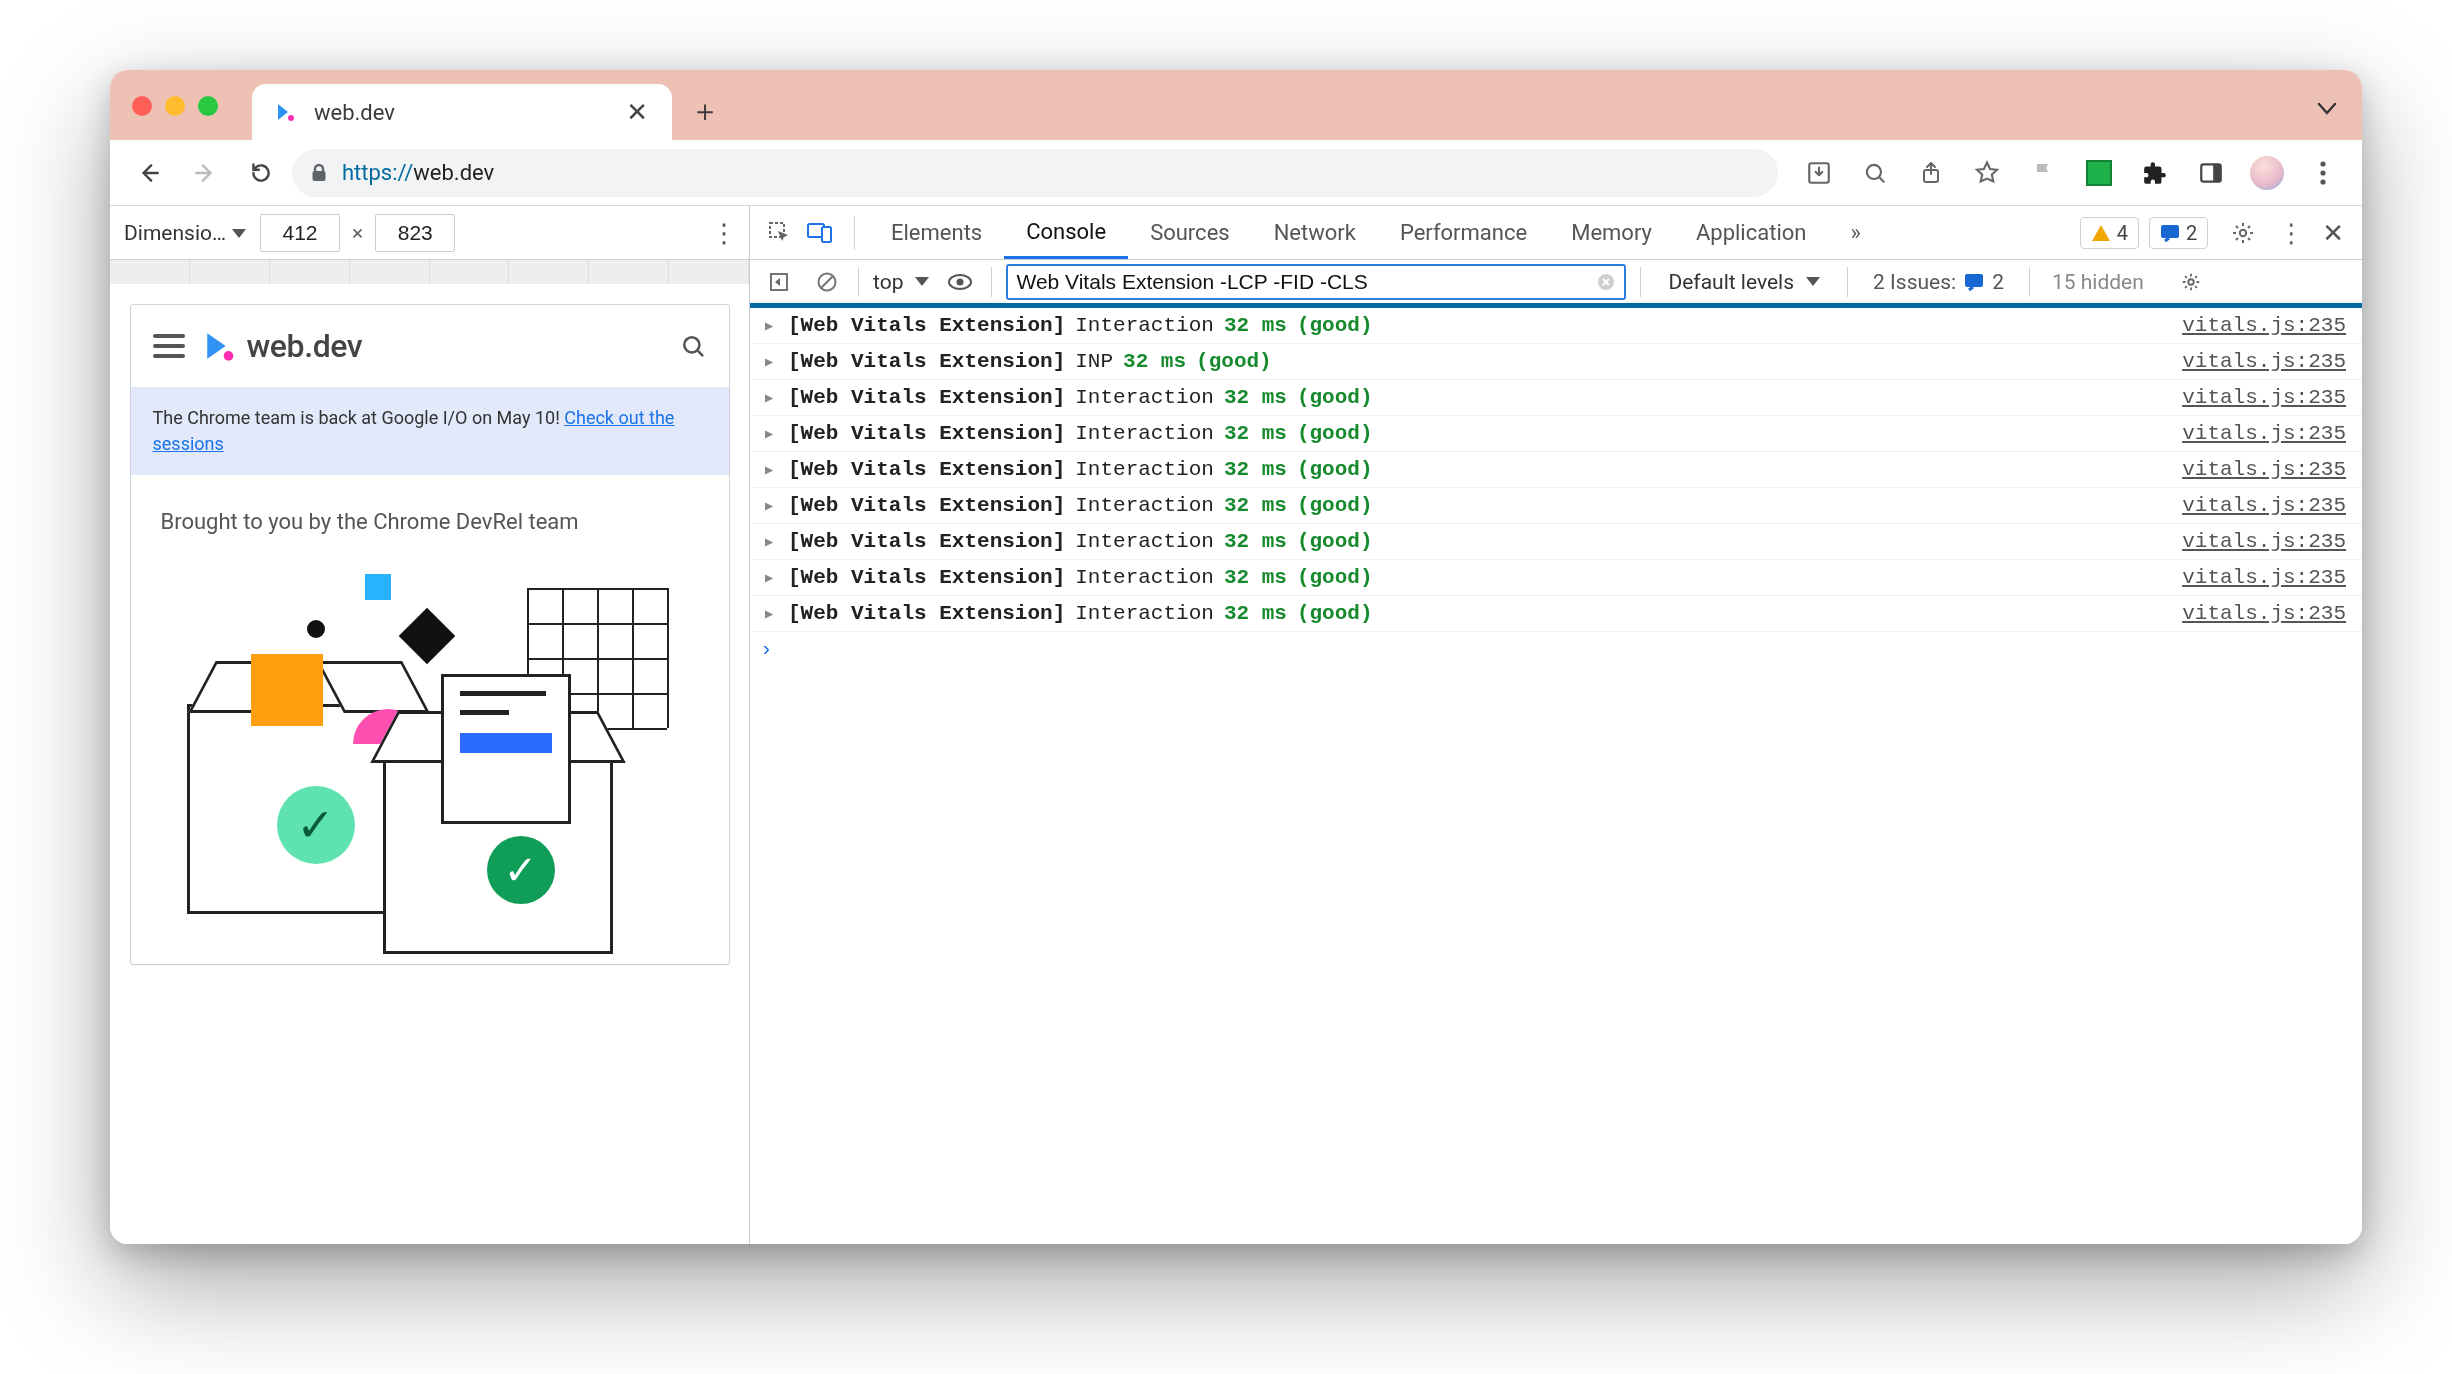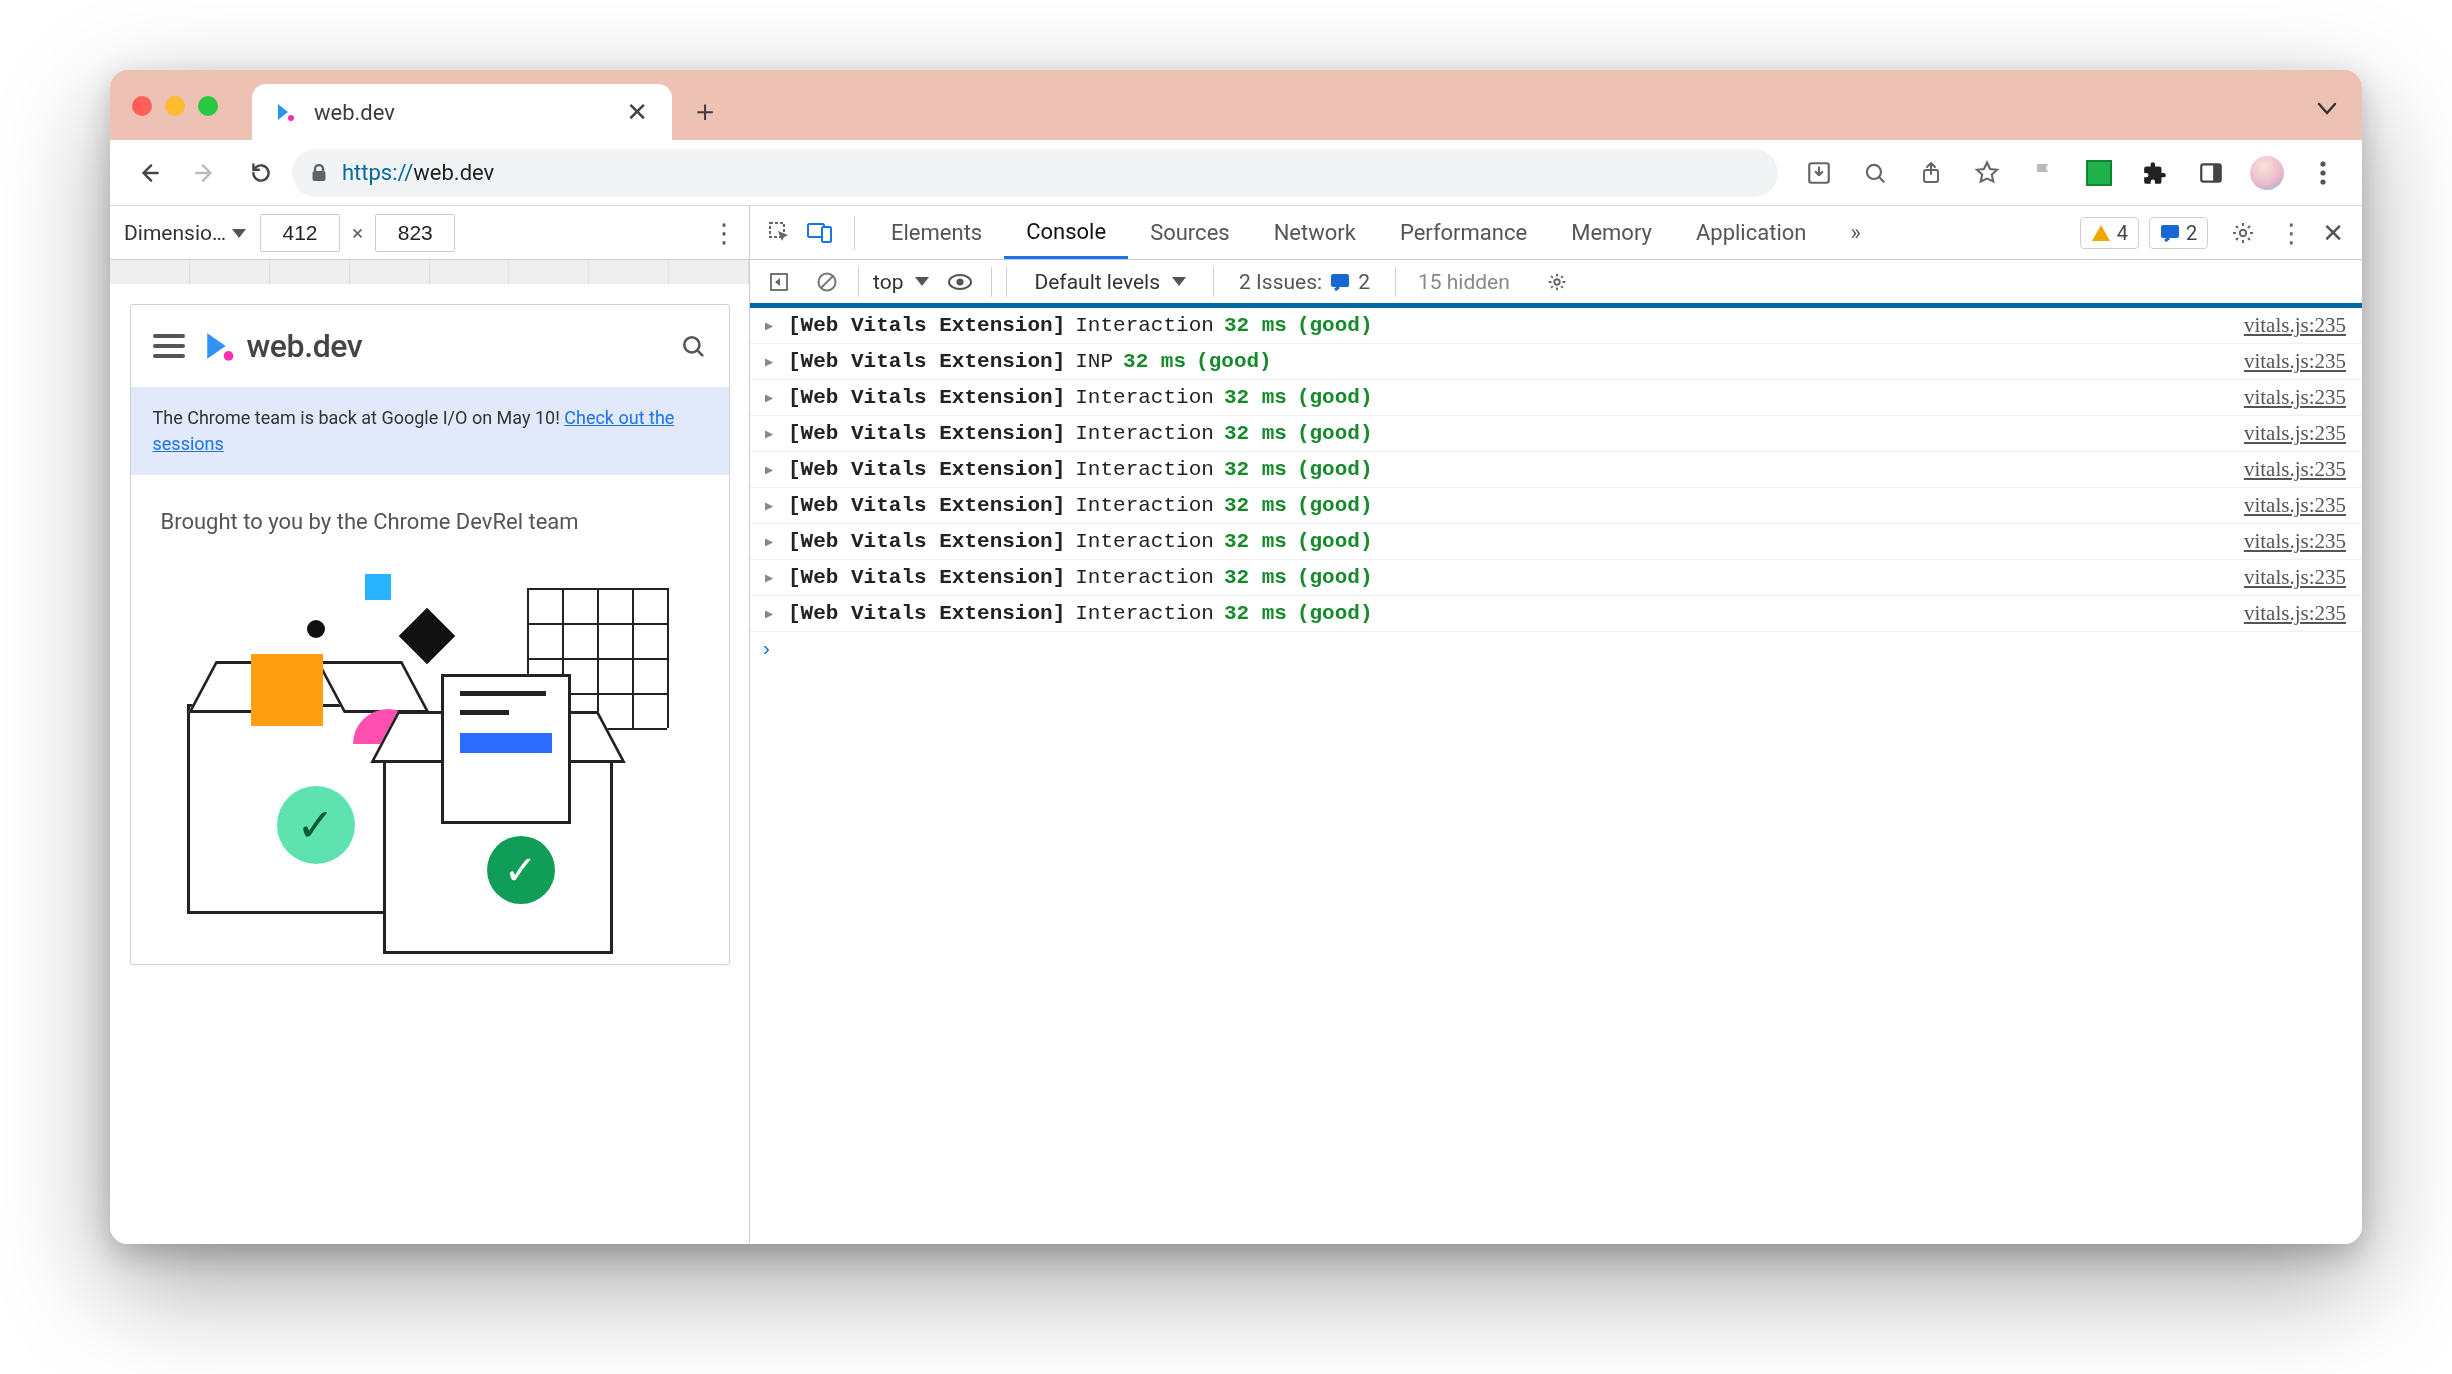--- a/index.html
+++ b/index.html
@@ -355,21 +355,21 @@
     padding: 5px 16px 5px 10px;
     border-bottom: 1px solid #f0f0f0;
     gap: 10px;
   }
   .row .arrow { color:#888; width:18px; text-align:center; }
   .row .tag { font-weight:700; }
   .row .metric { }
   .row .val { color:#168a2c; font-weight:700; }
   .row .rating { color:#168a2c; font-weight:700; }
   .row .sp { flex:1; }
-  .row .src { color:#555; text-decoration: underline; font-family: Liberation Serif, serif; }
+  .row .src { color:#555; text-decoration: underline; }
   .prompt {
     padding: 6px 10px;
     color:#1a73e8;
   }
 
   
   svg { display:block; }
 
   .chev::after { content:''; display:inline-block; width:0;height:0;border-left:7px solid transparent;border-right:7px solid transparent;border-top:9px solid #555; margin-left:6px; vertical-align:middle;}
 </style>
@@ -638,20 +638,29 @@
           </span>
           <span class="fsep"></span>
           <span class="context-sel chev">top</span>
           <span class="tbtn" style="width:34px">
             <svg width="26" height="18" viewBox="0 0 26 18">
                 <ellipse cx="13" cy="9" rx="11" ry="7" stroke="#555" stroke-width="2" fill="none"></ellipse>
                 <circle cx="13" cy="9" r="3.5" fill="#555"></circle>
               </svg>
           </span>
           <span class="fsep"></span>
+          <div class="filter-box">
+            <input value="Web Vitals Extension -LCP -FID -CLS" style="">
+            <span class="clear">
+              <svg width="20" height="20" viewBox="0 0 20 20">
+                  <circle cx="10" cy="10" r="8" fill="#cfcfcf"></circle>
+                  <path d="M7 7l6 6M13 7l-6 6" stroke="#fff" stroke-width="2"></path>
+                </svg>
+            </span>
+          </div>
           <span class="fsep"></span>
           <span class="level-sel chev">Default levels</span>
           <span class="fsep"></span>
           <span class="issues">
             <span>2 Issues:</span>
             <span class="msg">
               <svg width="20" height="18" viewBox="0 0 20 18">
                   <rect x="1" y="1" width="18" height="13" rx="2" fill="#1967d2"></rect>
                   <path d="M5 17l4-3" stroke="#1967d2" stroke-width="3"></path>
                 </svg>

